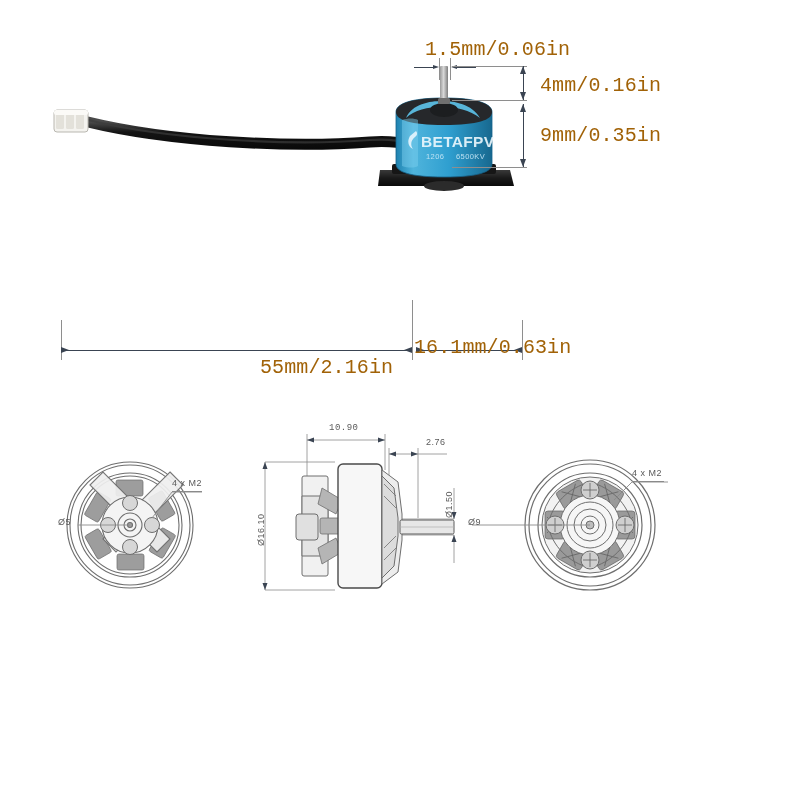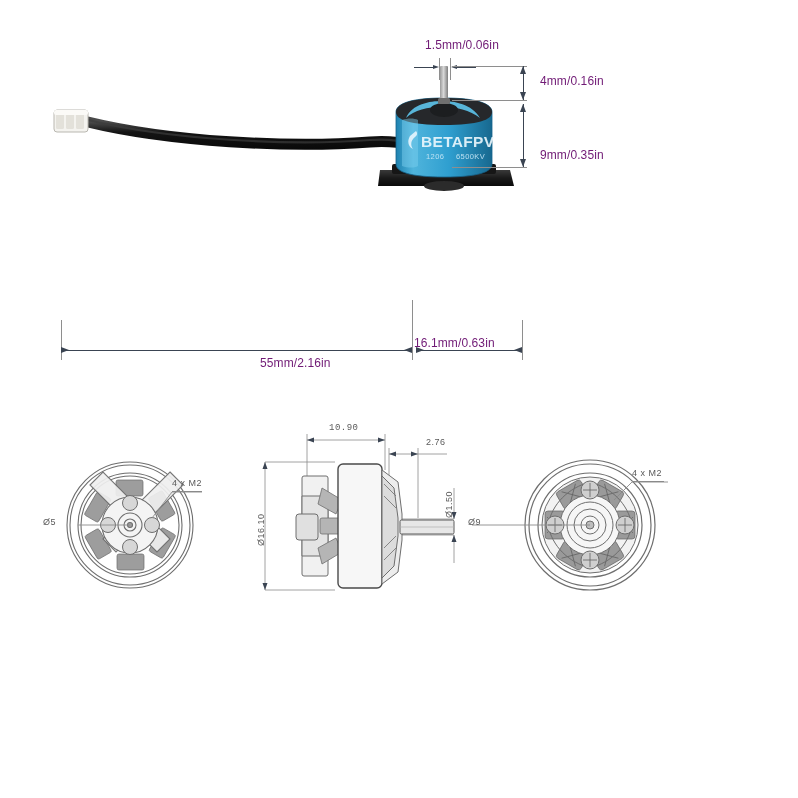--- a/index.html
+++ b/index.html
@@ -17,23 +17,23 @@
   }
   .stage {
     position: absolute;
     inset: 0;
   }
   .abs { position: absolute; }
 
   
   .dim-label {
     position: absolute;
-    font-family: Liberation Sans, sans-serif;
-    font-size: 12px;
-    color: #701a75;
+    font-family: Liberation Mono, monospace;
+    font-size: 20px;
+    color: #a16207;
     white-space: nowrap;
     letter-spacing: 0.1px;
   }
 
   
   .cad-text {
     position: absolute;
     font-family: "Liberation Sans", sans-serif;
     font-size: 9px;
     color: #5a5a5a;
@@ -216,21 +216,21 @@
       <div class="arrow up" style="left:520px; top:66px;"></div>
       <div class="arrow down" style="left:520px; top:92px;"></div>
       <div class="dim-label" style="left:540px; top:74px;">4mm/0.16in</div>
     </div>
 
     <div>
       <div class="rule-h thin" style="left:452px; top:167px; width:75px;"></div>
       <div class="rule-v" style="left:523px; top:104px; height:63px;"></div>
       <div class="arrow up" style="left:520px; top:104px;"></div>
       <div class="arrow down" style="left:520px; top:159px;"></div>
-      <div class="dim-label" style="left:540px; top:124px;margin-top:24px;">9mm/0.35in</div>
+      <div class="dim-label" style="left:540px; top:124px;">9mm/0.35in</div>
     </div>
   </div>
 
   <div>
     <div class="rule-v thin" style="left:61px; top:320px; height:40px;"></div>
     <div class="rule-v thin" style="left:412px; top:300px; height:60px;"></div>
     <div class="rule-h" style="left:61px; top:350px; width:351px;"></div>
     <div class="arrow right" style="left:61px; top:346.5px;"></div>
     <div class="arrow left" style="left:404px; top:346.5px;"></div>
     <div class="dim-label" style="left:260px; top:356px;">55mm/2.16in</div>
@@ -300,21 +300,21 @@
       </g>
 
       <g stroke="#8a8a8a" fill="none" stroke-width="0.9">
         <path d="M 58 95 L 110 95"></path>
       </g>
     </svg>
 
     <div class="cad-text" style="left:152px; top:48px;">4 x M2</div>
     <div class="cad-underline" style="left:152px; top:61px; width:30px;"></div>
 
-    <div class="cad-text" style="left:23px; top:87px;">Ø5</div>
+    <div class="cad-text" style="left:38px; top:87px;">Ø5</div>
   </div>
 
   <div class="abs" style="left:232px; top:418px; width:235px; height:205px;">
 
     <svg width="235" height="205" viewBox="0 0 235 205">
 
       <g stroke="#8a8a8a" stroke-width="0.8" fill="none">
 
         <line x1="75" y1="16" x2="75" y2="62"></line>
         <line x1="153" y1="16" x2="153" y2="52"></line>

